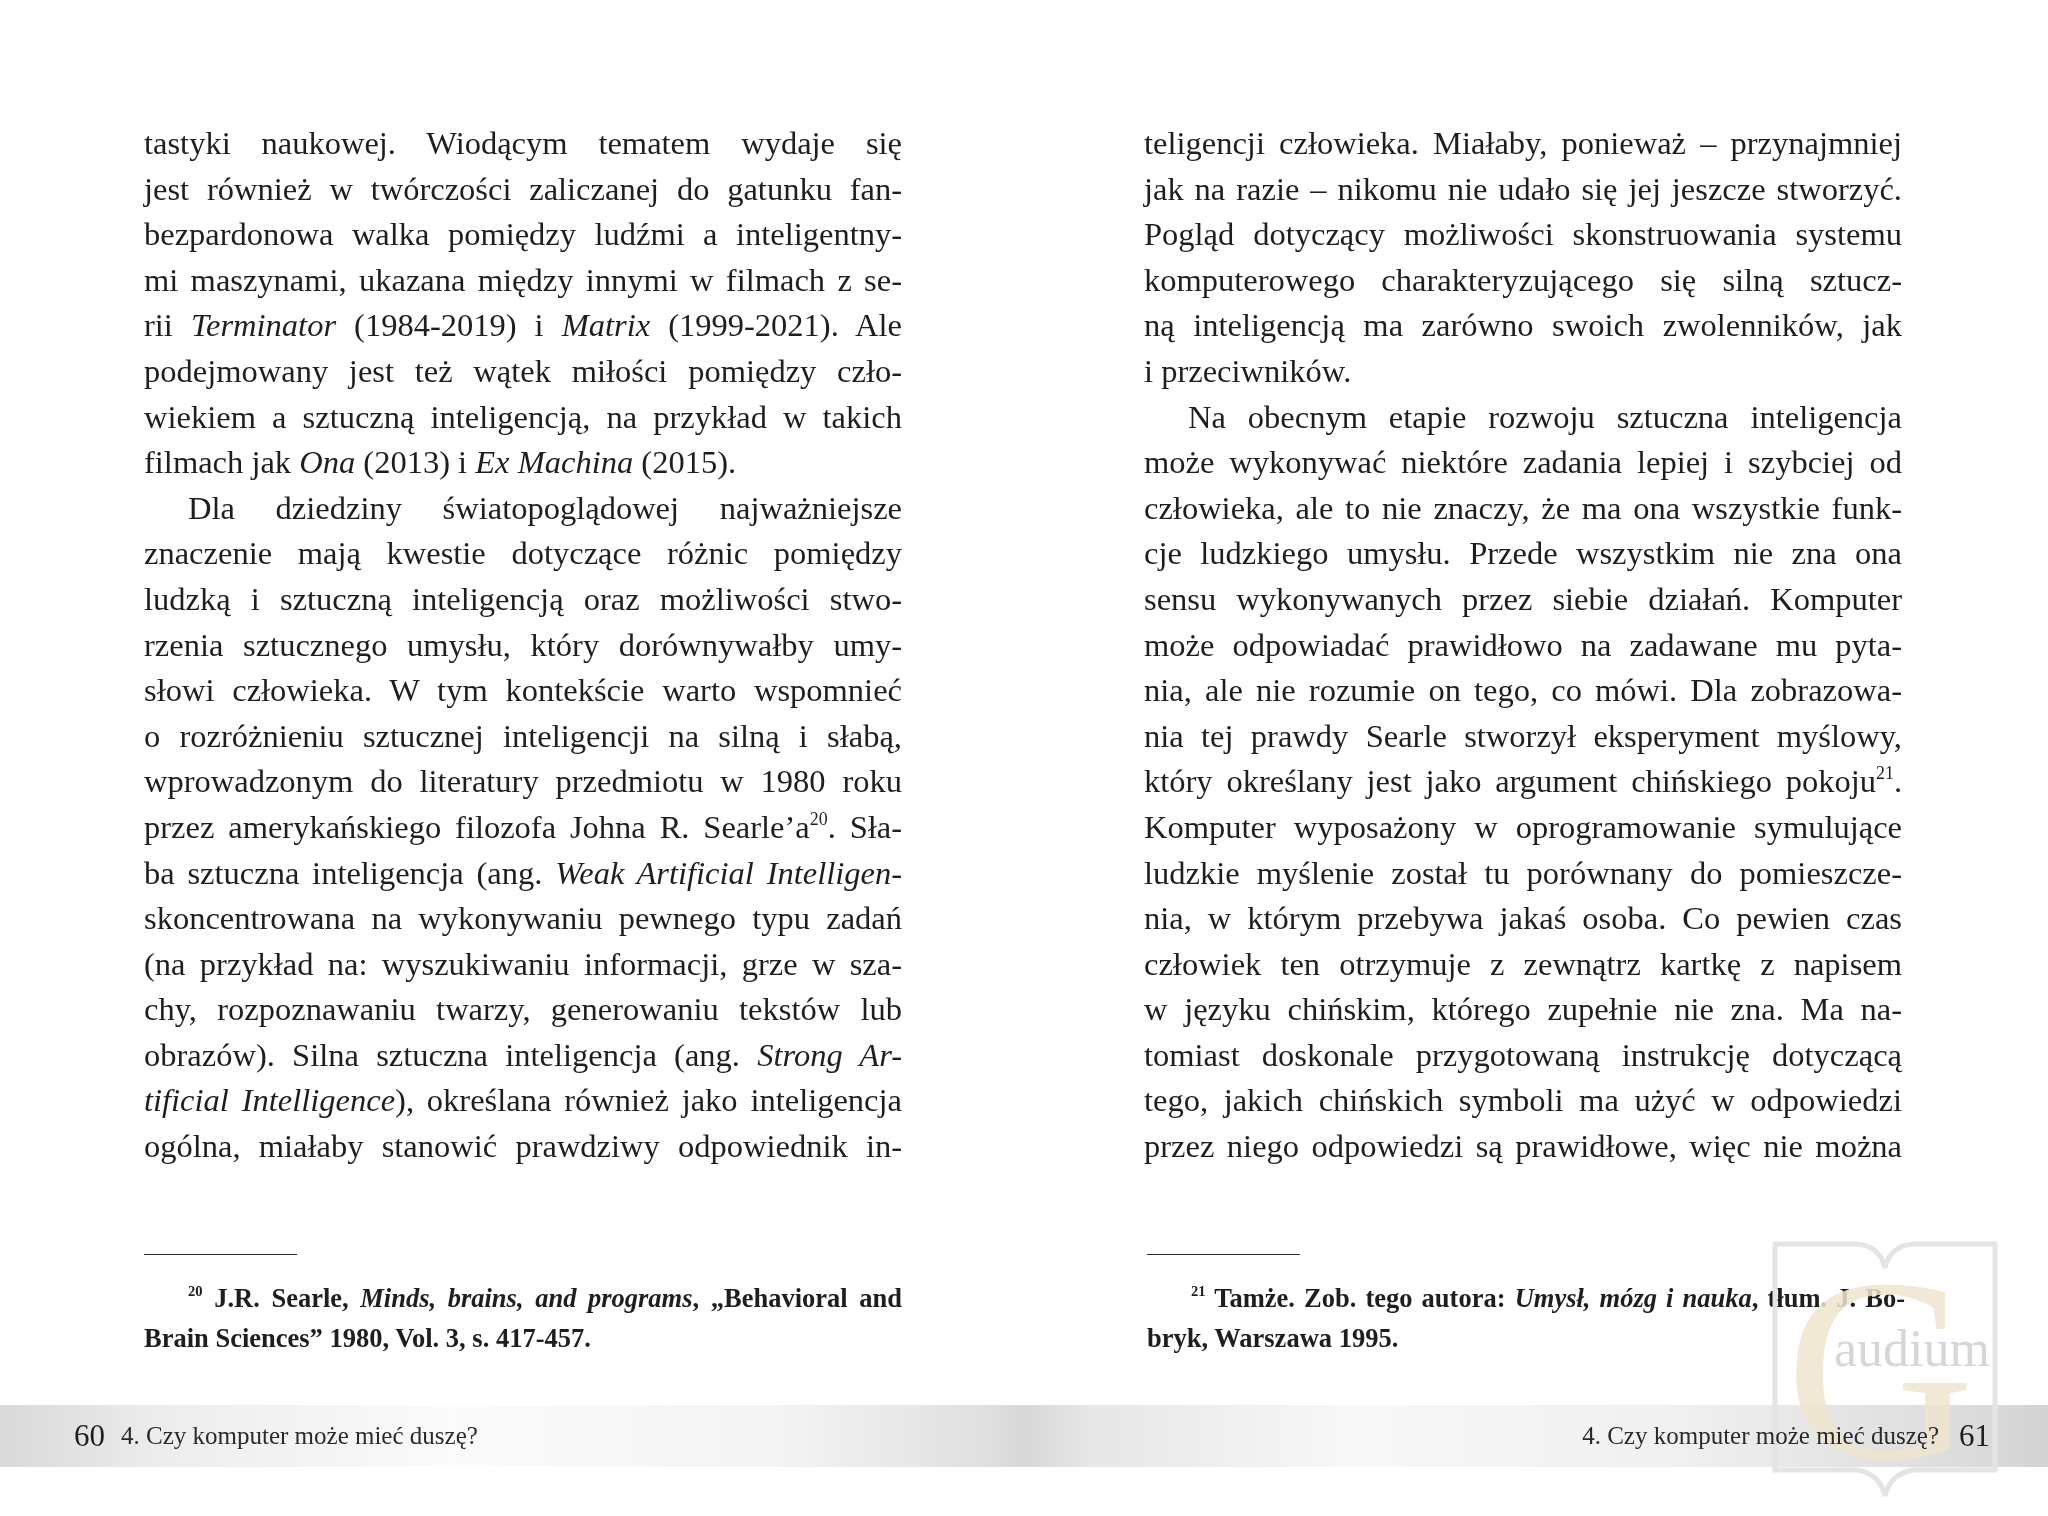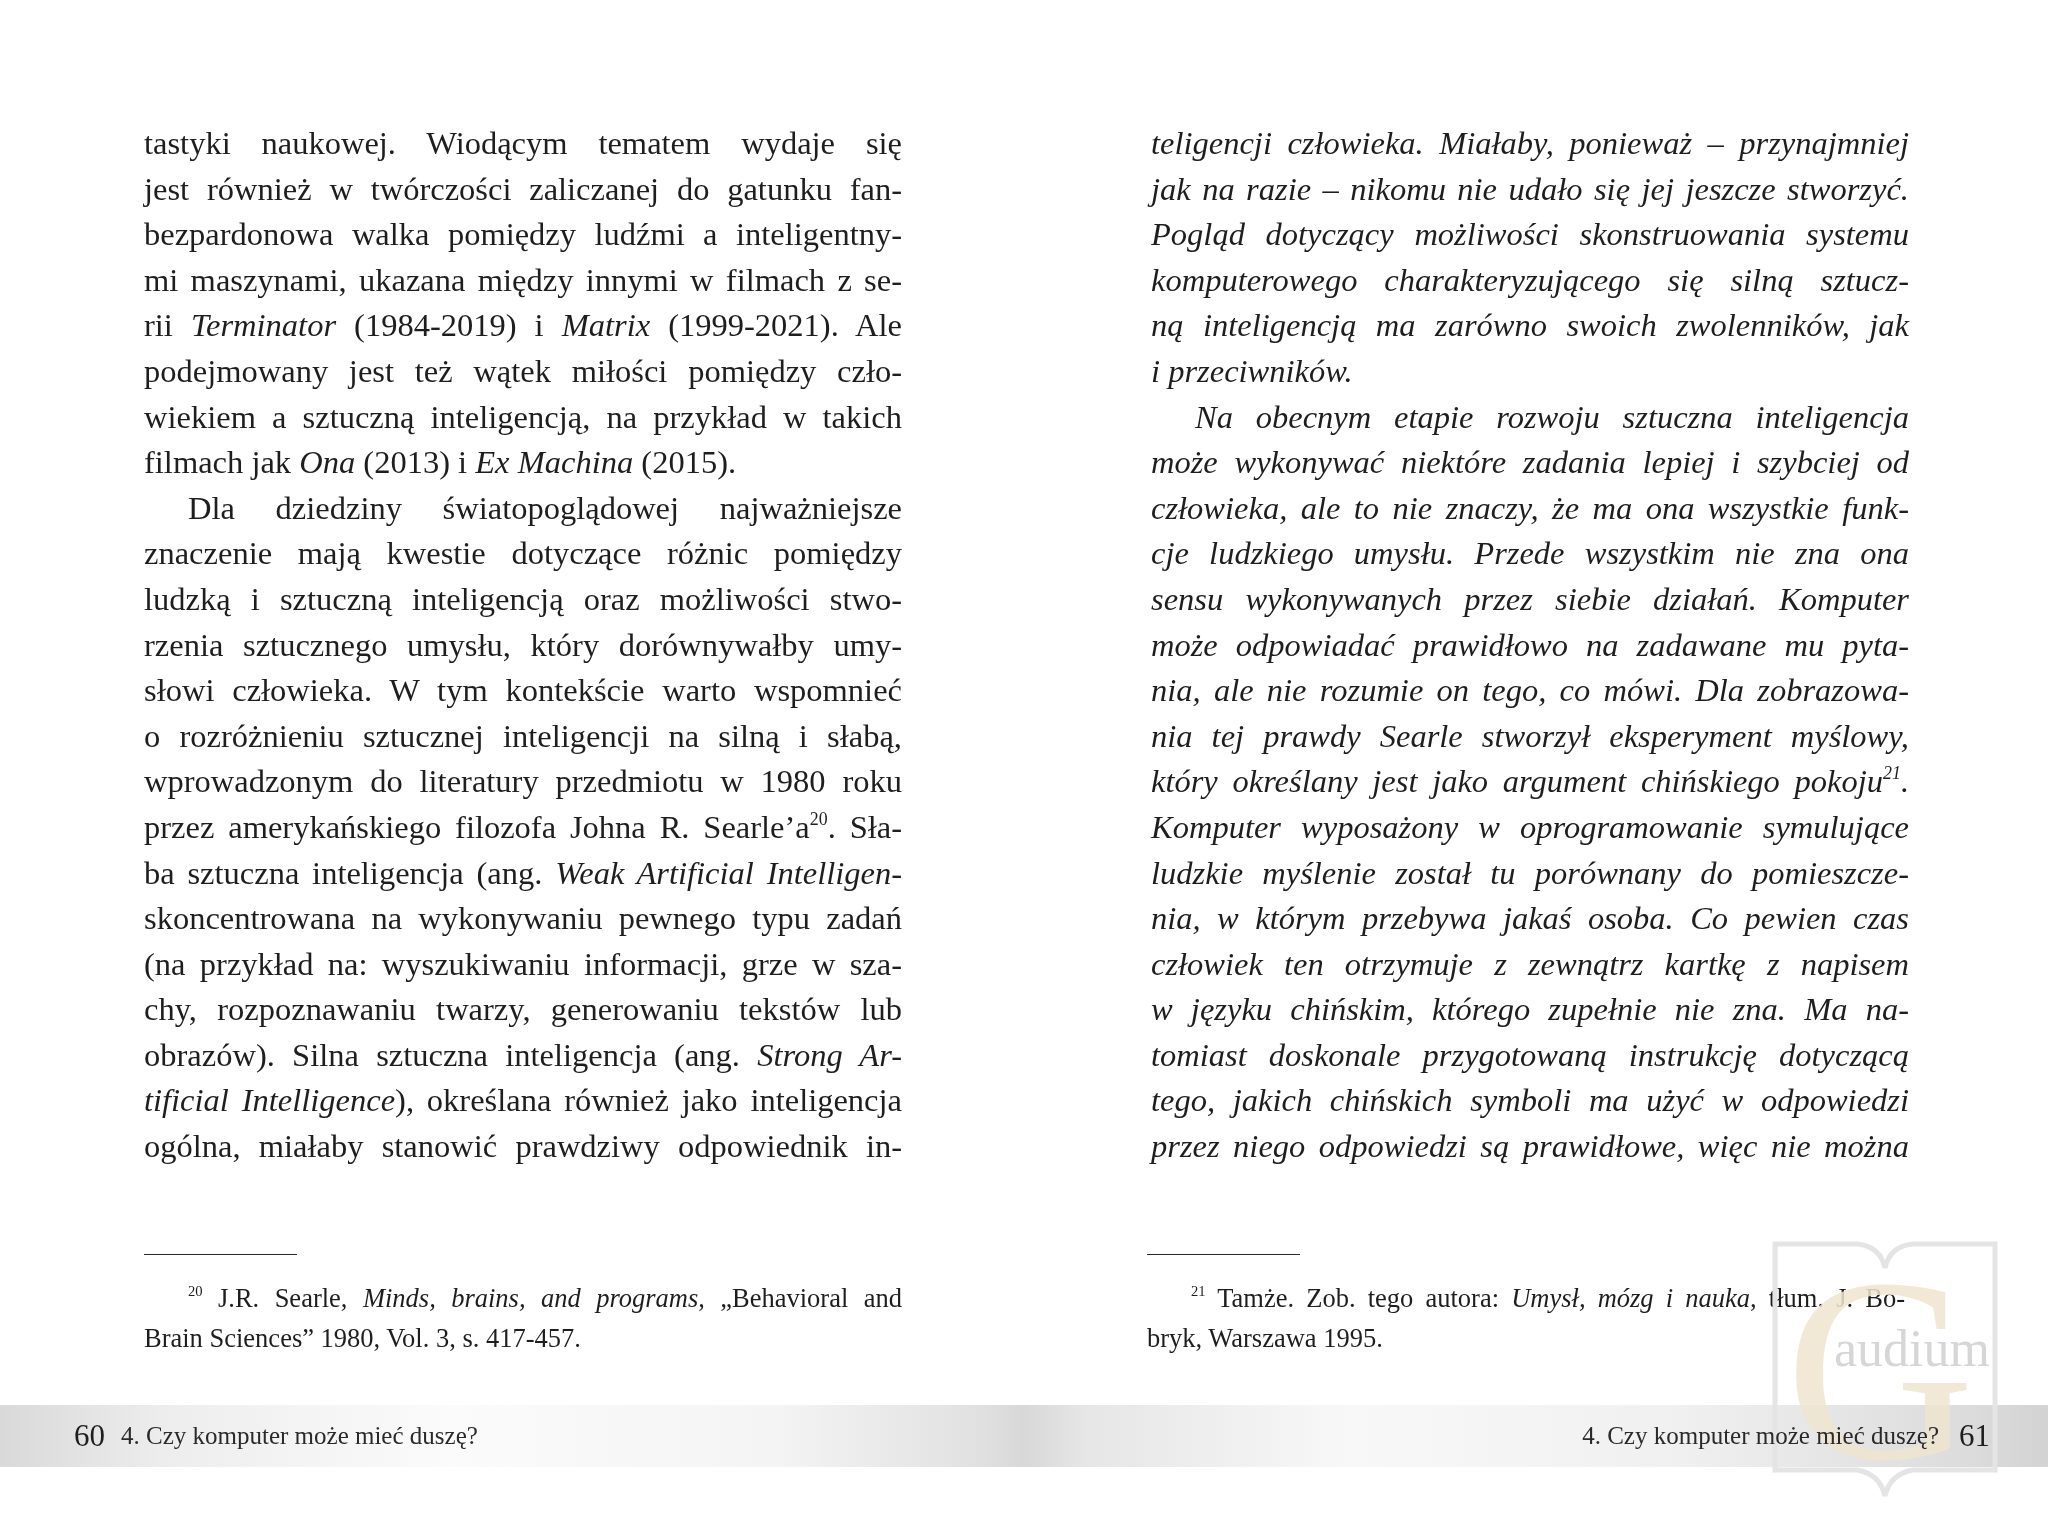--- a/index.html
+++ b/index.html
@@ -25,21 +25,21 @@
     #page-right { left: 1024px; }
 
     .body-text {
       position: absolute;
       top: 121px;
       width: 758px;
       font-size: 32.5px;
       line-height: 45.6px;
     }
     #page-left .body-text { left: 144px; }
-    #page-right .body-text { left: 127px; font-style: italic; }
+    #page-right .body-text { left: 120px; }
 
     .line {
       display: block;
       white-space: nowrap;
       text-align: justify;
       text-align-last: justify;
       height: 45.6px;
       overflow: visible;
     }
     .line.last {
@@ -67,21 +67,21 @@
 
     .footnotes {
       position: absolute;
       top: 1278px;
       width: 758px;
       font-size: 26.5px;
       line-height: 40px;
     }
     #page-left .footnotes { left: 144px; }
     #page-right .footnotes { left: 123px; }
-    .fn .line { height: 40px; }
+    .fn .line { height: 40px; font-weight: bold; }
     .fn .line.indent { text-indent: 44px; }
 
     .footer-band {
       position: absolute;
       left: 0;
       top: 1405px;
       width: 2048px;
       height: 62px;
       background: linear-gradient(to right,
         #d9d9d9 0%,

